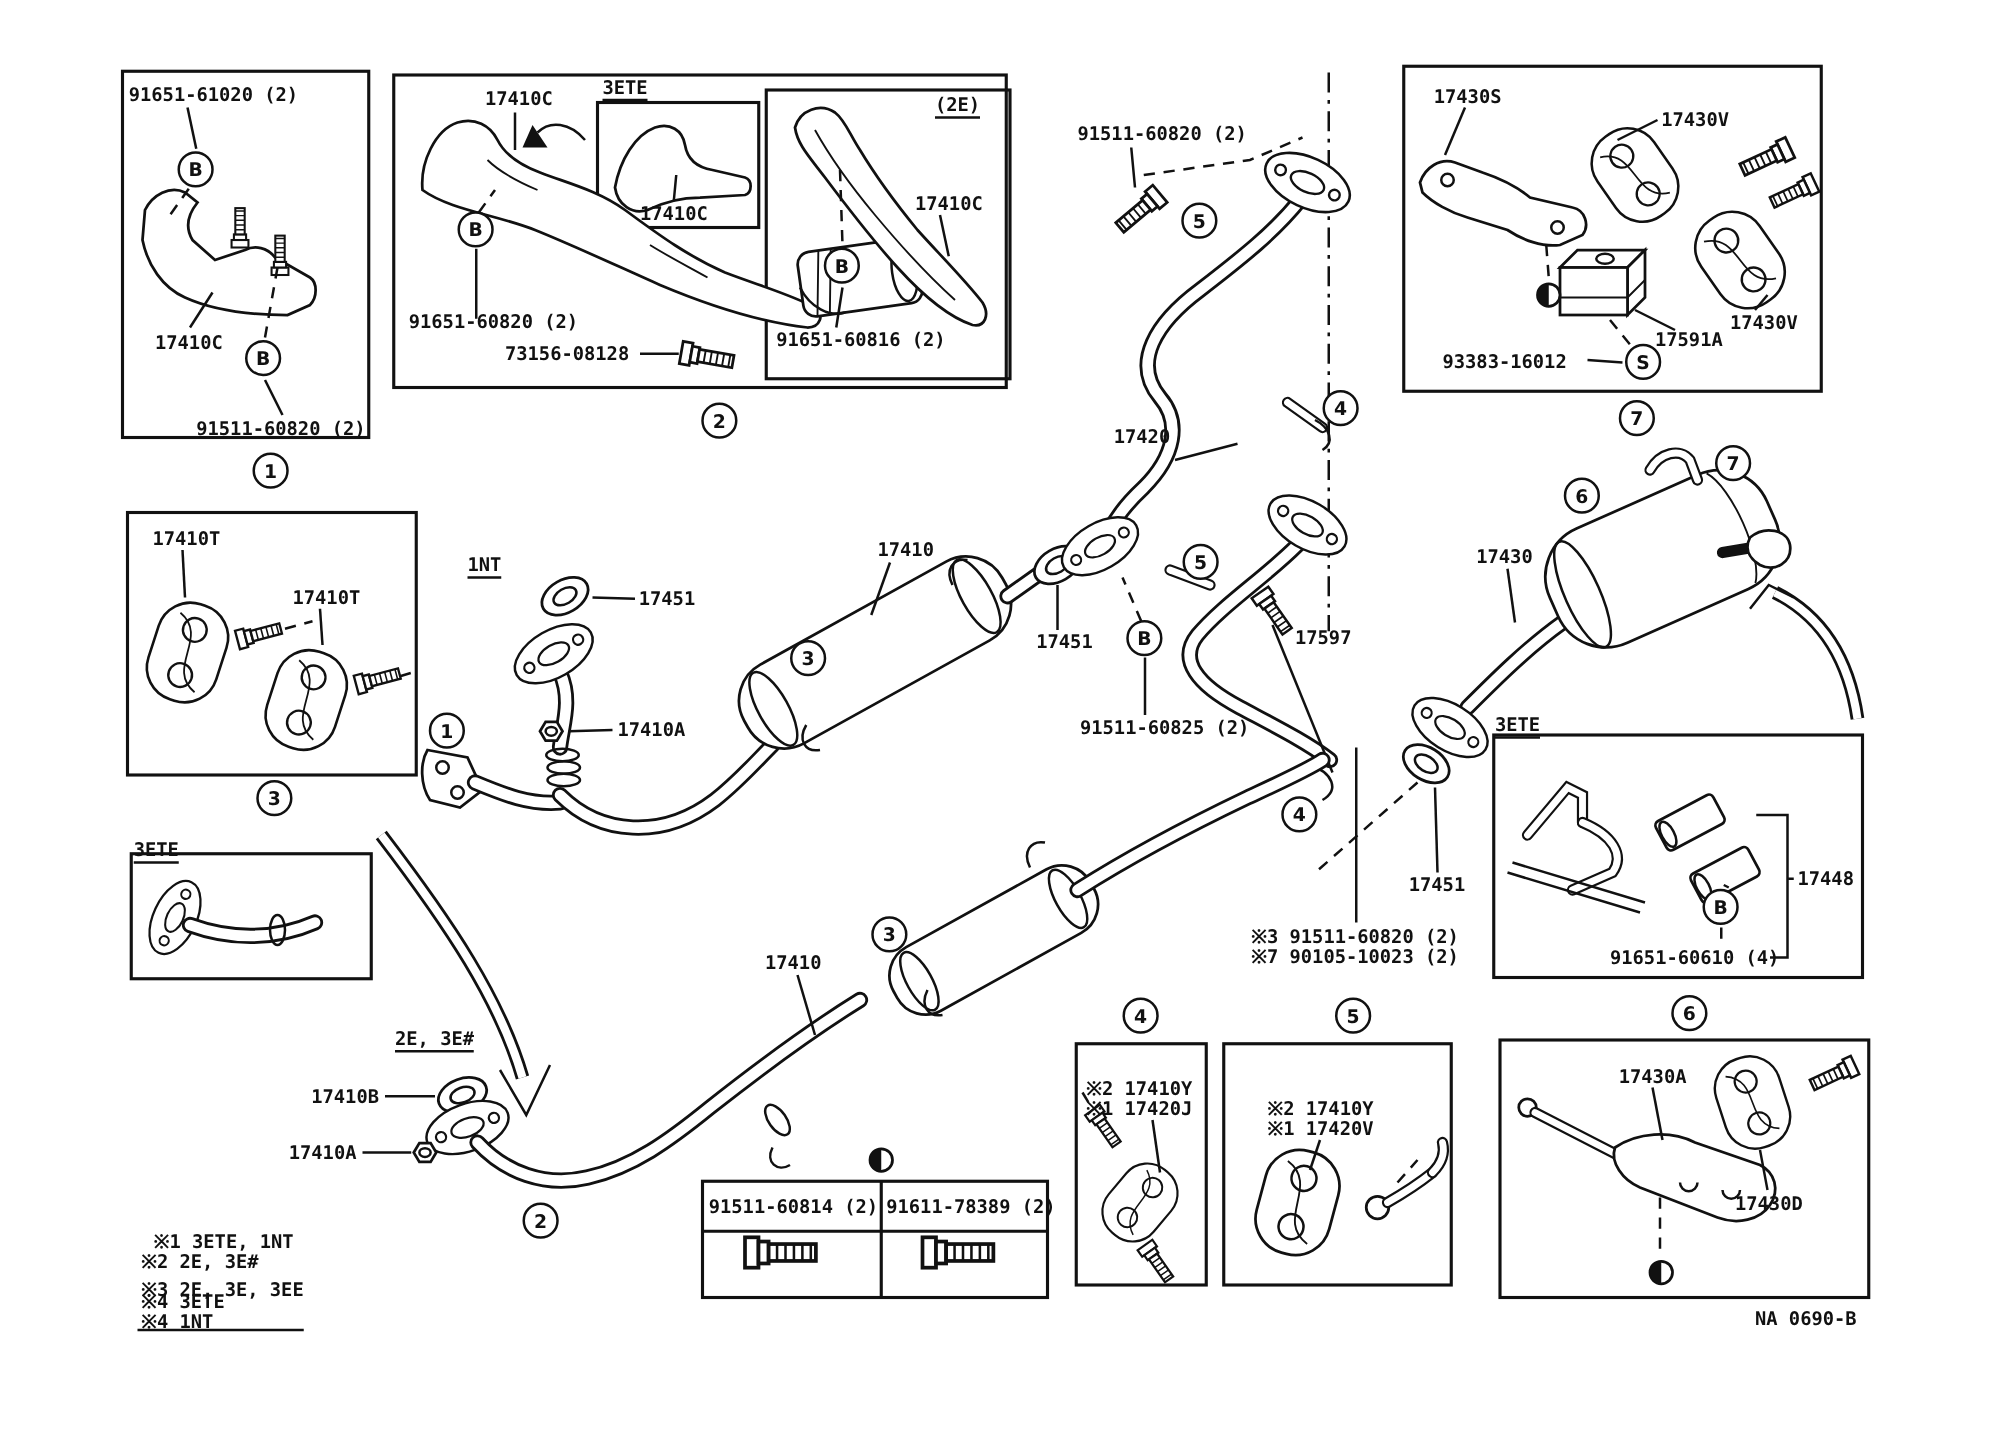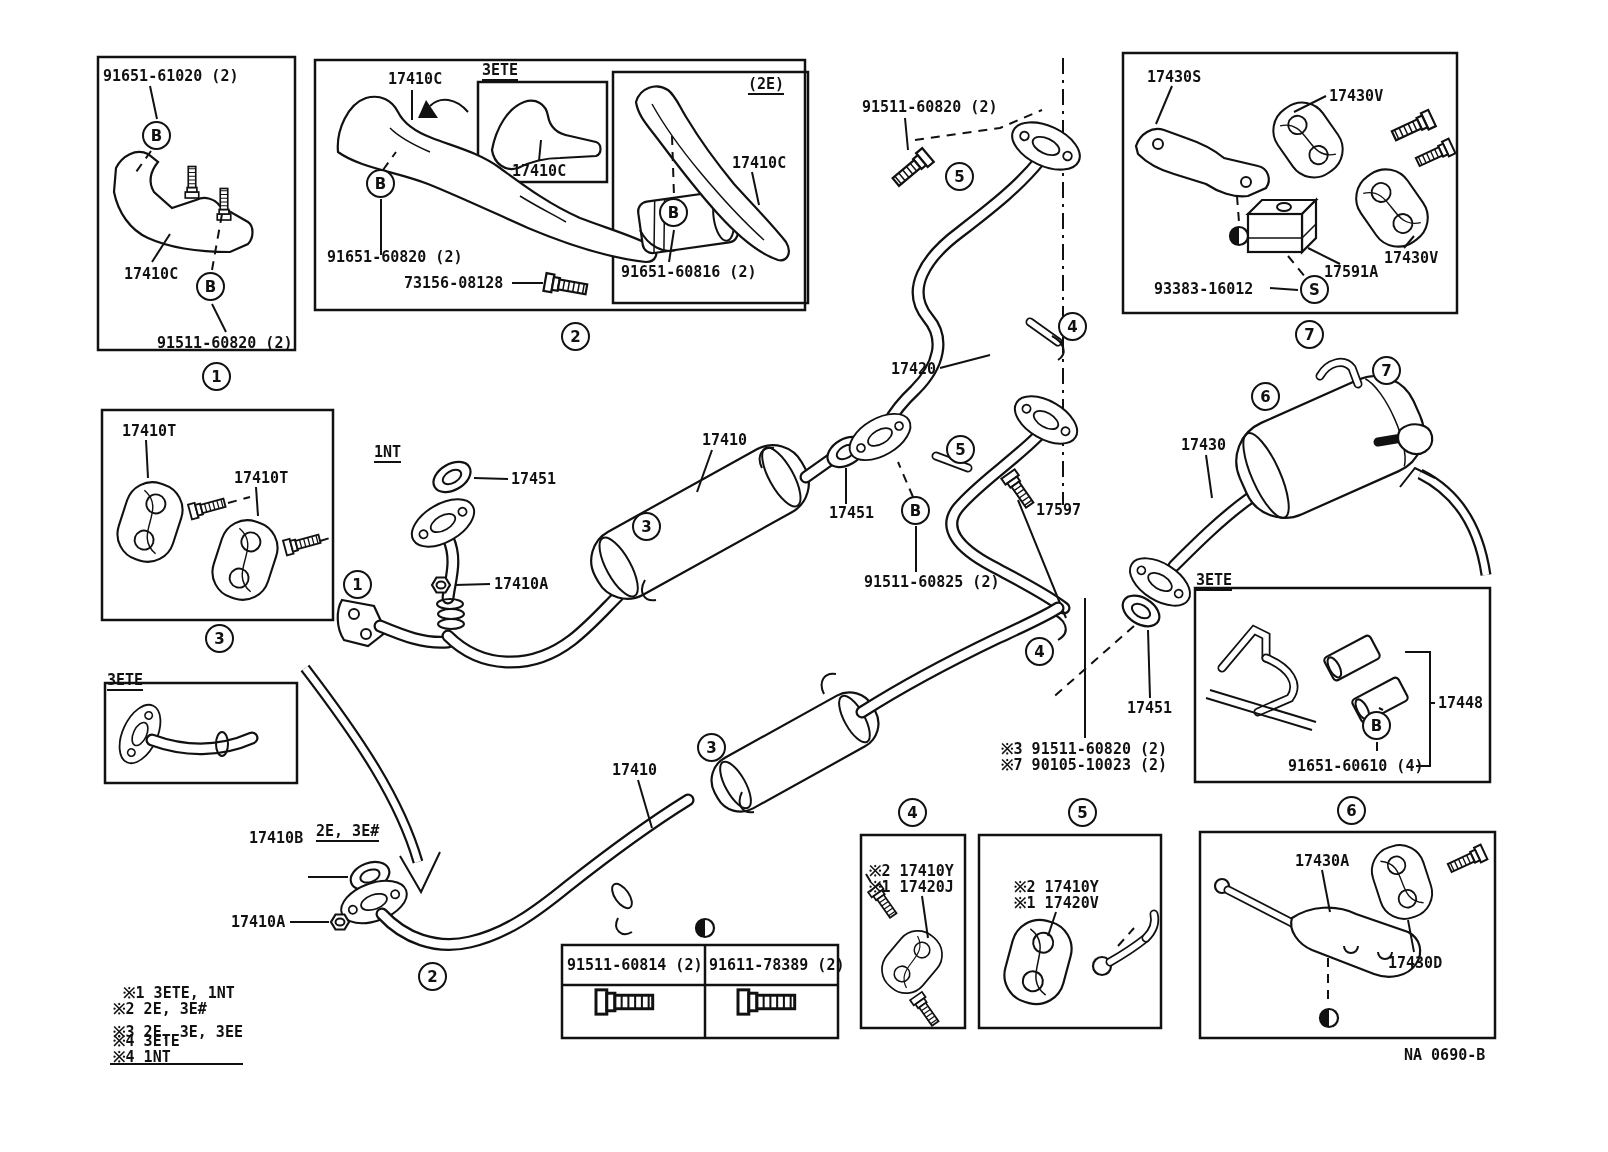--- a/index.html
+++ b/index.html
@@ -333,21 +333,21 @@
 <div class="lbl" style="left:157px;top:335px">91511-60820 (2)</div>
 <div class="lbl" style="left:388px;top:71px">17410C</div>
 <div class="lbl und" style="left:482px;top:62px">3ETE</div>
 <div class="lbl" style="left:512px;top:163px">17410C</div>
 <div class="lbl" style="left:327px;top:249px">91651-60820 (2)</div>
 <div class="lbl" style="left:404px;top:275px">73156-08128</div>
 <div class="lbl und" style="left:748px;top:76px">(2E)</div>
 <div class="lbl" style="left:732px;top:155px">17410C</div>
 <div class="lbl" style="left:621px;top:264px">91651-60816 (2)</div>
 <div class="lbl" style="left:862px;top:99px">91511-60820 (2)</div>
-<div class="lbl" style="left:891px;top:361px">17420</div>
+<div class="lbl" style="left:891px;top:341px">17420</div>
 <div class="lbl" style="left:1147px;top:69px">17430S</div>
 <div class="lbl" style="left:1329px;top:88px">17430V</div>
 <div class="lbl" style="left:1384px;top:250px">17430V</div>
 <div class="lbl" style="left:1324px;top:264px">17591A</div>
 <div class="lbl" style="left:1154px;top:281px">93383-16012</div>
 <div class="lbl" style="left:122px;top:423px">17410T</div>
 <div class="lbl" style="left:234px;top:470px">17410T</div>
 <div class="lbl und" style="left:374px;top:444px">1NT</div>
 <div class="lbl" style="left:511px;top:471px">17451</div>
 <div class="lbl" style="left:702px;top:432px">17410</div>
@@ -357,21 +357,21 @@
 <div class="lbl" style="left:1036px;top:502px">17597</div>
 <div class="lbl" style="left:1181px;top:437px">17430</div>
 <div class="lbl und" style="left:1196px;top:572px">3ETE</div>
 <div class="lbl" style="left:1438px;top:695px">17448</div>
 <div class="lbl" style="left:1288px;top:758px">91651-60610 (4)</div>
 <div class="lbl" style="left:1127px;top:700px">17451</div>
 <div class="lbl" style="left:1001px;top:741px">※3 91511-60820 (2)</div>
 <div class="lbl" style="left:1001px;top:757px">※7 90105-10023 (2)</div>
 <div class="lbl und" style="left:107px;top:672px">3ETE</div>
 <div class="lbl und" style="left:316px;top:823px">2E, 3E#</div>
-<div class="lbl" style="left:249px;top:830px">17410B</div>
+<div class="lbl" style="left:249px;top:869px">17410B</div>
 <div class="lbl" style="left:231px;top:914px">17410A</div>
 <div class="lbl" style="left:612px;top:762px">17410</div>
 <div class="lbl" style="left:567px;top:957px">91511-60814 (2)</div>
 <div class="lbl" style="left:709px;top:957px">91611-78389 (2)</div>
 <div class="lbl" style="left:869px;top:863px">※2 17410Y</div>
 <div class="lbl" style="left:869px;top:879px">※1 17420J</div>
 <div class="lbl" style="left:1014px;top:879px">※2 17410Y</div>
 <div class="lbl" style="left:1014px;top:895px">※1 17420V</div>
 <div class="lbl" style="left:1295px;top:853px">17430A</div>
 <div class="lbl" style="left:1388px;top:955px">17430D</div>

